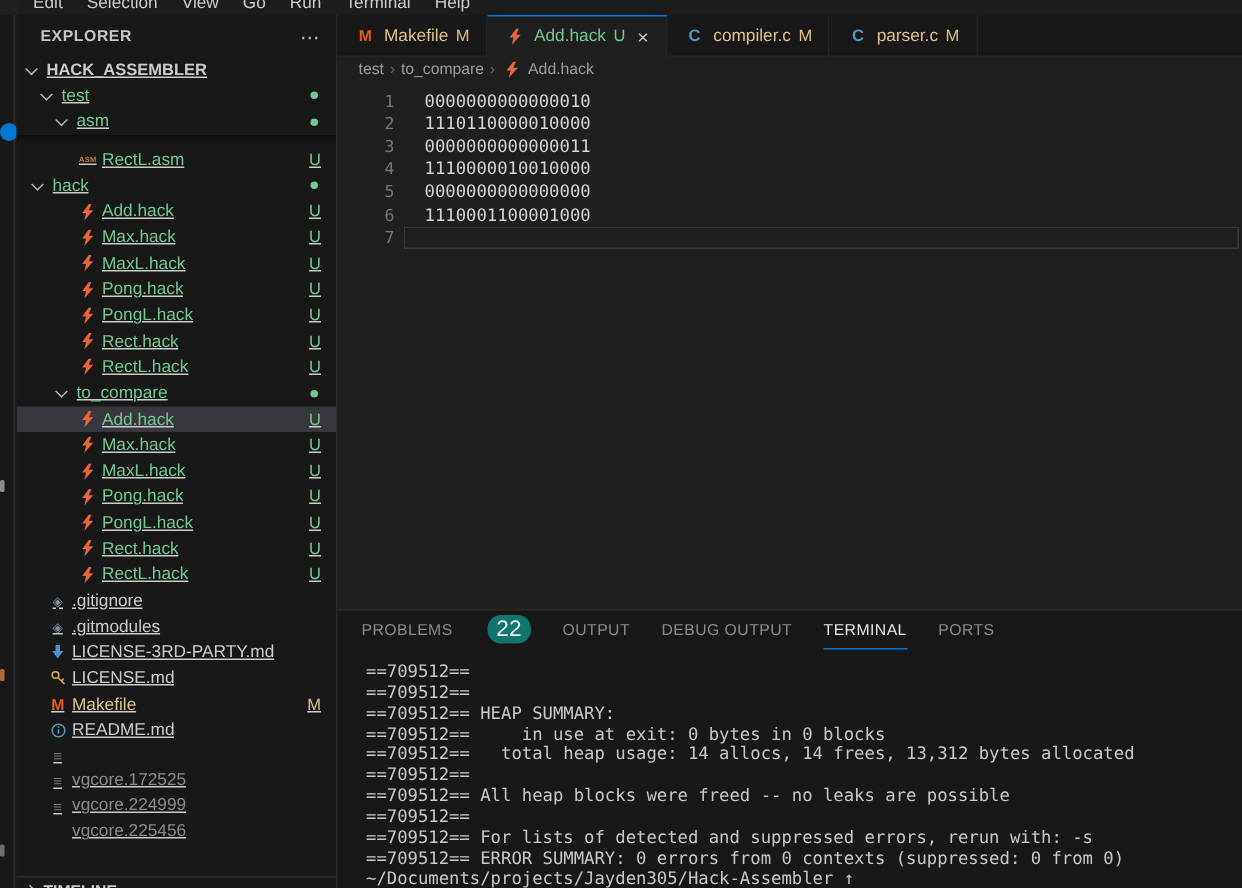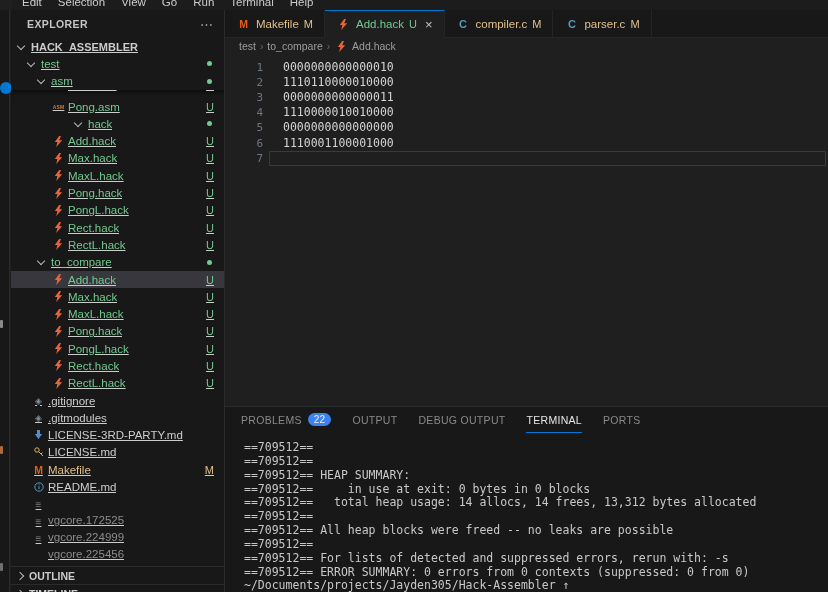--- a/index.html
+++ b/index.html
@@ -97,24 +97,24 @@
   .code-row .ln { width:38px; text-align:right; color:#6e7681; font-size:11px; flex:none; }
   .code-row .ct { flex:1; margin-left:20px; margin-right:2px; font-size:11.5px;
                   color:#d4d4d4; white-space:pre; height:15px; line-height:15px; }
   .code-row.current .ct { box-shadow: inset 0 0 0 1px #3a3a3a; margin-left:6px; padding-left:3px; }
 
   
   .panel { position:absolute; left:225px; top:406px; width:603px; height:186px;
            background:#181818; border-top:1px solid #2b2b2b; overflow:hidden; }
   .panel-tabs { height:26px; display:flex; align-items:center; gap:21px; padding-left:16px; }
   .p-tab { font-size:10.5px; letter-spacing:.3px; color:#8a8a8a; cursor:pointer;
-           height:100%; display:flex; align-items:center; gap:6px;
+           height:100%; display:flex; align-items:center; gap:23px;
            border-bottom:1px solid transparent; }
   .p-tab.active { color:#e7e7e7; border-bottom:1px solid var(--accent-blue); }
-  .p-badge { background:#3b82f6; color:#f0f0f0; font-size:10px; border-radius:9px;
+  .p-badge { background:#0f766e; color:#f0f0f0; font-size:15px; border-radius:9px;
              padding:1px 6px; }
   .terminal { padding:8px 0 0 19px; font-family:"DejaVu Sans Mono", monospace; }
   .t-line { font-size:11.5px; line-height:13.85px; color:#c8c8c8; white-space:pre; }
 </style>
 </head>
 <body>
 
 <div class="app">
 
   <div class="menubar">
@@ -169,26 +169,26 @@
           <div class="row-shift">
             <span class="f-icon ic-asm">ASM</span>
             <span class="lbl">Rect.asm</span>
             <span class="spacer"></span>
             <span class="badge u">U</span>
           </div>
         </div>
         <div class="tree-row c-green" style="padding-left: 40px;">
           <div class="row-shift">
             <span class="f-icon ic-asm">ASM</span>
-            <span class="lbl">Pong.asm</span>
-            <span class="spacer"></span>
-            <span class="badge u">U</span>
-          </div>
-        </div>
-        <div class="tree-row c-green" style="padding-left: 24px; margin-left: 37px;">
+            <span class="lbl">RectL.asm</span>
+            <span class="spacer"></span>
+            <span class="badge u">U</span>
+          </div>
+        </div>
+        <div class="tree-row c-green" style="padding-left: 8px;">
           <div class="row-shift">
             <span class="chev"></span>
             <span class="lbl">hack</span>
             <span class="spacer"></span>
             <span class="badge-dot"></span>
           </div>
         </div>
         <div class="tree-row c-green" style="padding-left: 40px;">
           <div class="row-shift">
             <span class="f-icon ic-hack">
@@ -439,24 +439,20 @@
         </div>
         <div class="tree-row c-ignored" style="padding-left: 20px;">
           <div class="row-shift">
             <span class="f-icon ic-core">≡</span>
             <span class="lbl">vgcore.225456</span>
             <span class="spacer"></span>
           </div>
         </div>
       </div>
     <div class="sb-bottom">
-        <div class="sb-section">
-          <span class="chev right"></span>
-          <span>OUTLINE</span>
-        </div>
         <div class="sb-section">
           <span class="chev right"></span>
           <span>TIMELINE</span>
         </div>
       </div>
   </div>
 
   <div class="editor-area">
     <div class="tabs">
         <div class="tab">

